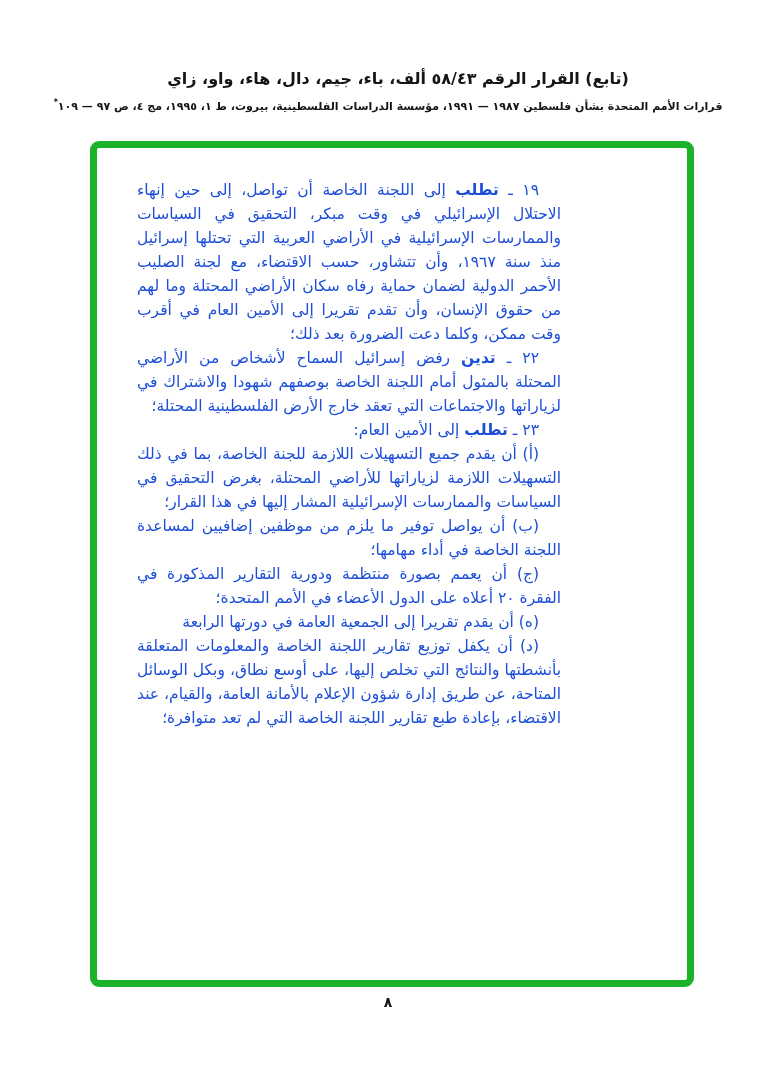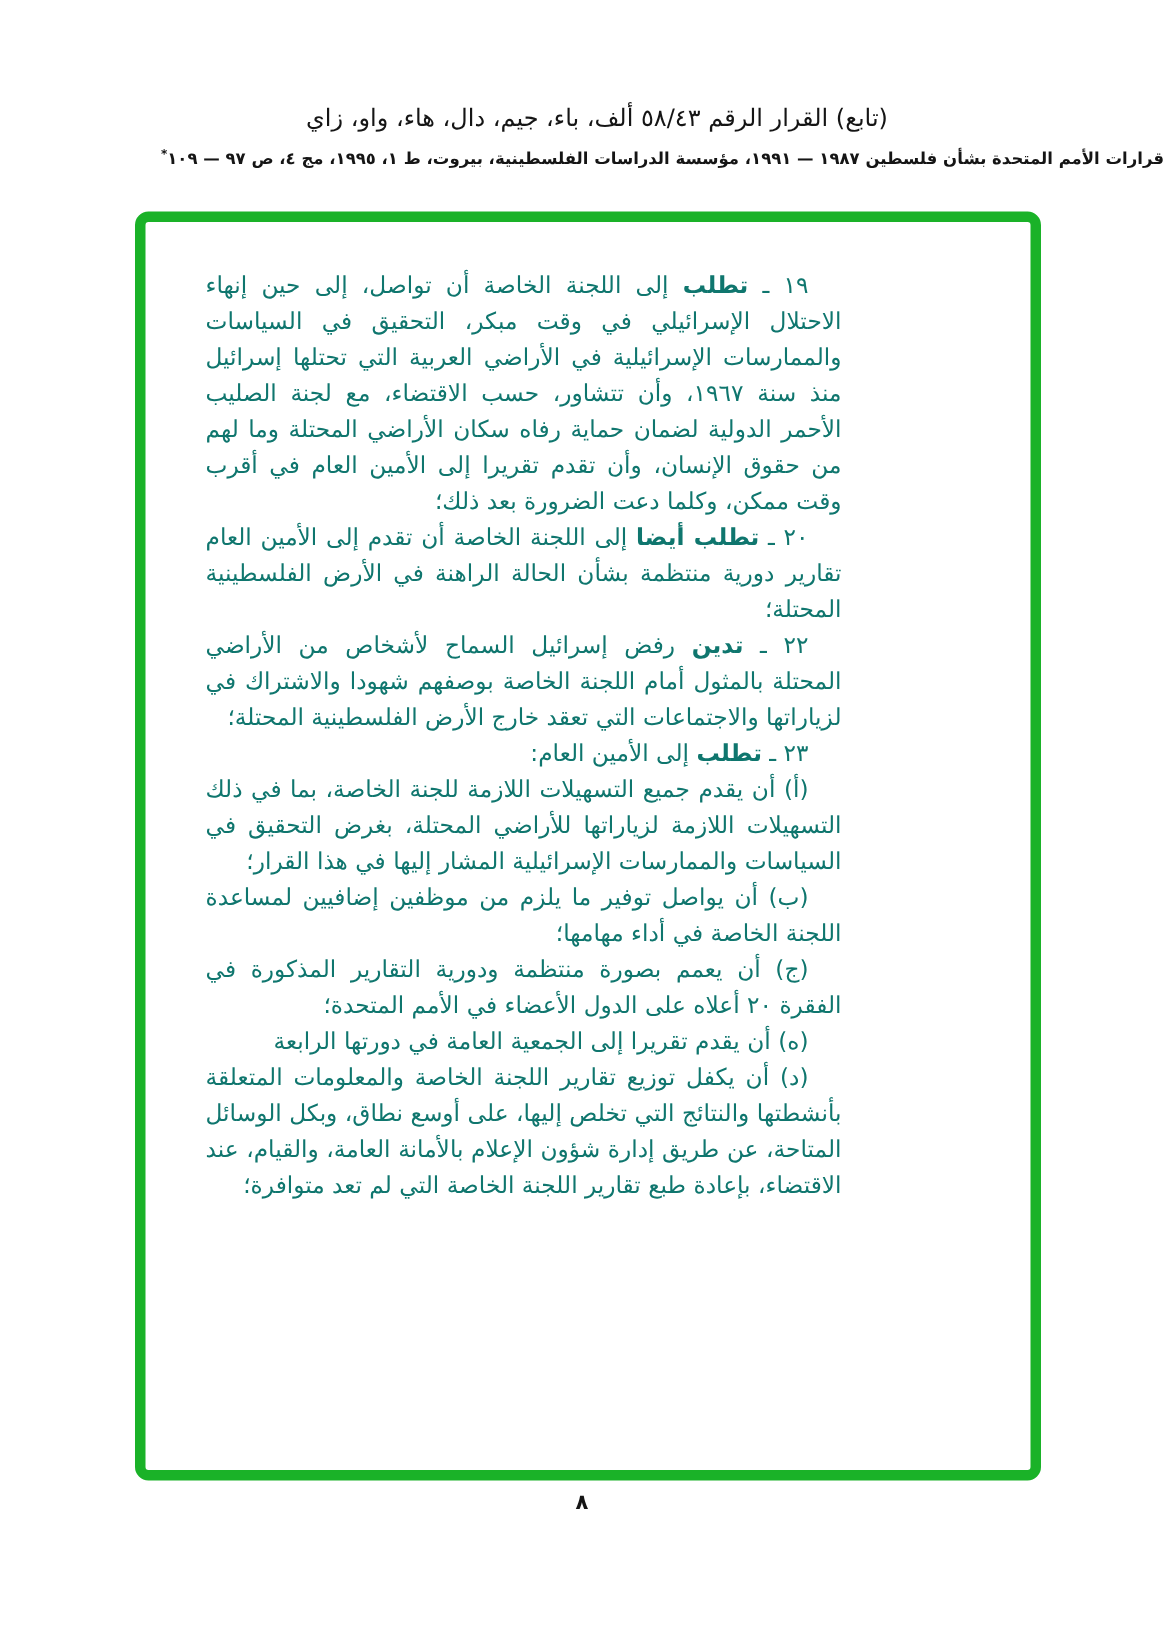--- a/index.html
+++ b/index.html
@@ -20,32 +20,31 @@
   #header {
     position: absolute;
     top: 68px;
     left: 0;
     right: 0;
     text-align: center;
     direction: rtl;
   }
   .title-line {
     font-size: 16px;
-    font-weight: normal;
+    font-weight: bold;
     line-height: 22px;
     letter-spacing: 0.2px;
     padding-left: 20px;
   }
   .source-line {
     margin-top: 5px;
     font-size: 11px;
     font-weight: bold;
     line-height: 16px;
     white-space: nowrap;
-    text-align: right;
   }
   .source-line sup {
     font-size: 8px;
     vertical-align: super;
   }
   
   #resolution-box {
     position: absolute;
     left: 90px;
     top: 141px;
@@ -58,21 +57,21 @@
   }
   #body-text {
     position: absolute;
     top: 30px;
     right: 126px;
     width: 424px;
     direction: rtl;
     text-align: justify;
     font-size: 15.5px;
     line-height: 24px;
-    color: #0f766e;
+    color: #1d4ed8;
   }
   #body-text p {
     margin: 0;
     padding: 0;
     text-indent: 22px; 
   }
   .pverb { font-weight: bold; }
   .plabel { font-weight: normal; }
   
   #footer {
@@ -96,21 +95,20 @@
     <div class="source-line">
       <span>قرارات الأمم المتحدة بشأن فلسطين ١٩٨٧ — ١٩٩١، مؤسسة الدراسات الفلسطينية، بيروت، ط ١، ١٩٩٥، مج ٤، ص ٩٧ — ١٠٩</span><sup>*</sup>
     </div>
   </div>
 
   <div id="resolution-box">
     <div id="body-text">
 
       <p><span class="plabel">١٩ ـ </span><b class="pverb">تطلب</b><span> إلى اللجنة الخاصة أن تواصل، إلى حين إنهاء الاحتلال الإسرائيلي في وقت مبكر، التحقيق في السياسات والممارسات الإسرائيلية في الأراضي العربية التي تحتلها إسرائيل منذ سنة ١٩٦٧، وأن تتشاور، حسب الاقتضاء، مع لجنة الصليب الأحمر الدولية لضمان حماية رفاه سكان الأراضي المحتلة وما لهم من حقوق الإنسان، وأن تقدم تقريرا إلى الأمين العام في أقرب وقت ممكن، وكلما دعت الضرورة بعد ذلك؛</span></p>
 
-      <p><span class="plabel">٢٠ ـ </span><b class="pverb">تطلب أيضا</b><span> إلى اللجنة الخاصة أن تقدم إلى الأمين العام تقارير دورية منتظمة بشأن الحالة الراهنة في الأرض الفلسطينية المحتلة؛</span></p>
 
 
       <p><span class="plabel">٢٢ ـ </span><b class="pverb">تدين</b><span> رفض إسرائيل السماح لأشخاص من الأراضي المحتلة بالمثول أمام اللجنة الخاصة بوصفهم شهودا والاشتراك في لزياراتها والاجتماعات التي تعقد خارج الأرض الفلسطينية المحتلة؛</span></p>
 
       <p><span class="plabel">٢٣ ـ </span><b class="pverb">تطلب</b><span> إلى الأمين العام:</span></p>
 
       <p><span class="plabel">(أ) </span><b class="pverb"></b><span>أن يقدم جميع التسهيلات اللازمة للجنة الخاصة، بما في ذلك التسهيلات اللازمة لزياراتها للأراضي المحتلة، بغرض التحقيق في السياسات والممارسات الإسرائيلية المشار إليها في هذا القرار؛</span></p>
 
       <p><span class="plabel">(ب) </span><b class="pverb"></b><span>أن يواصل توفير ما يلزم من موظفين إضافيين لمساعدة اللجنة الخاصة في أداء مهامها؛</span></p>
 

